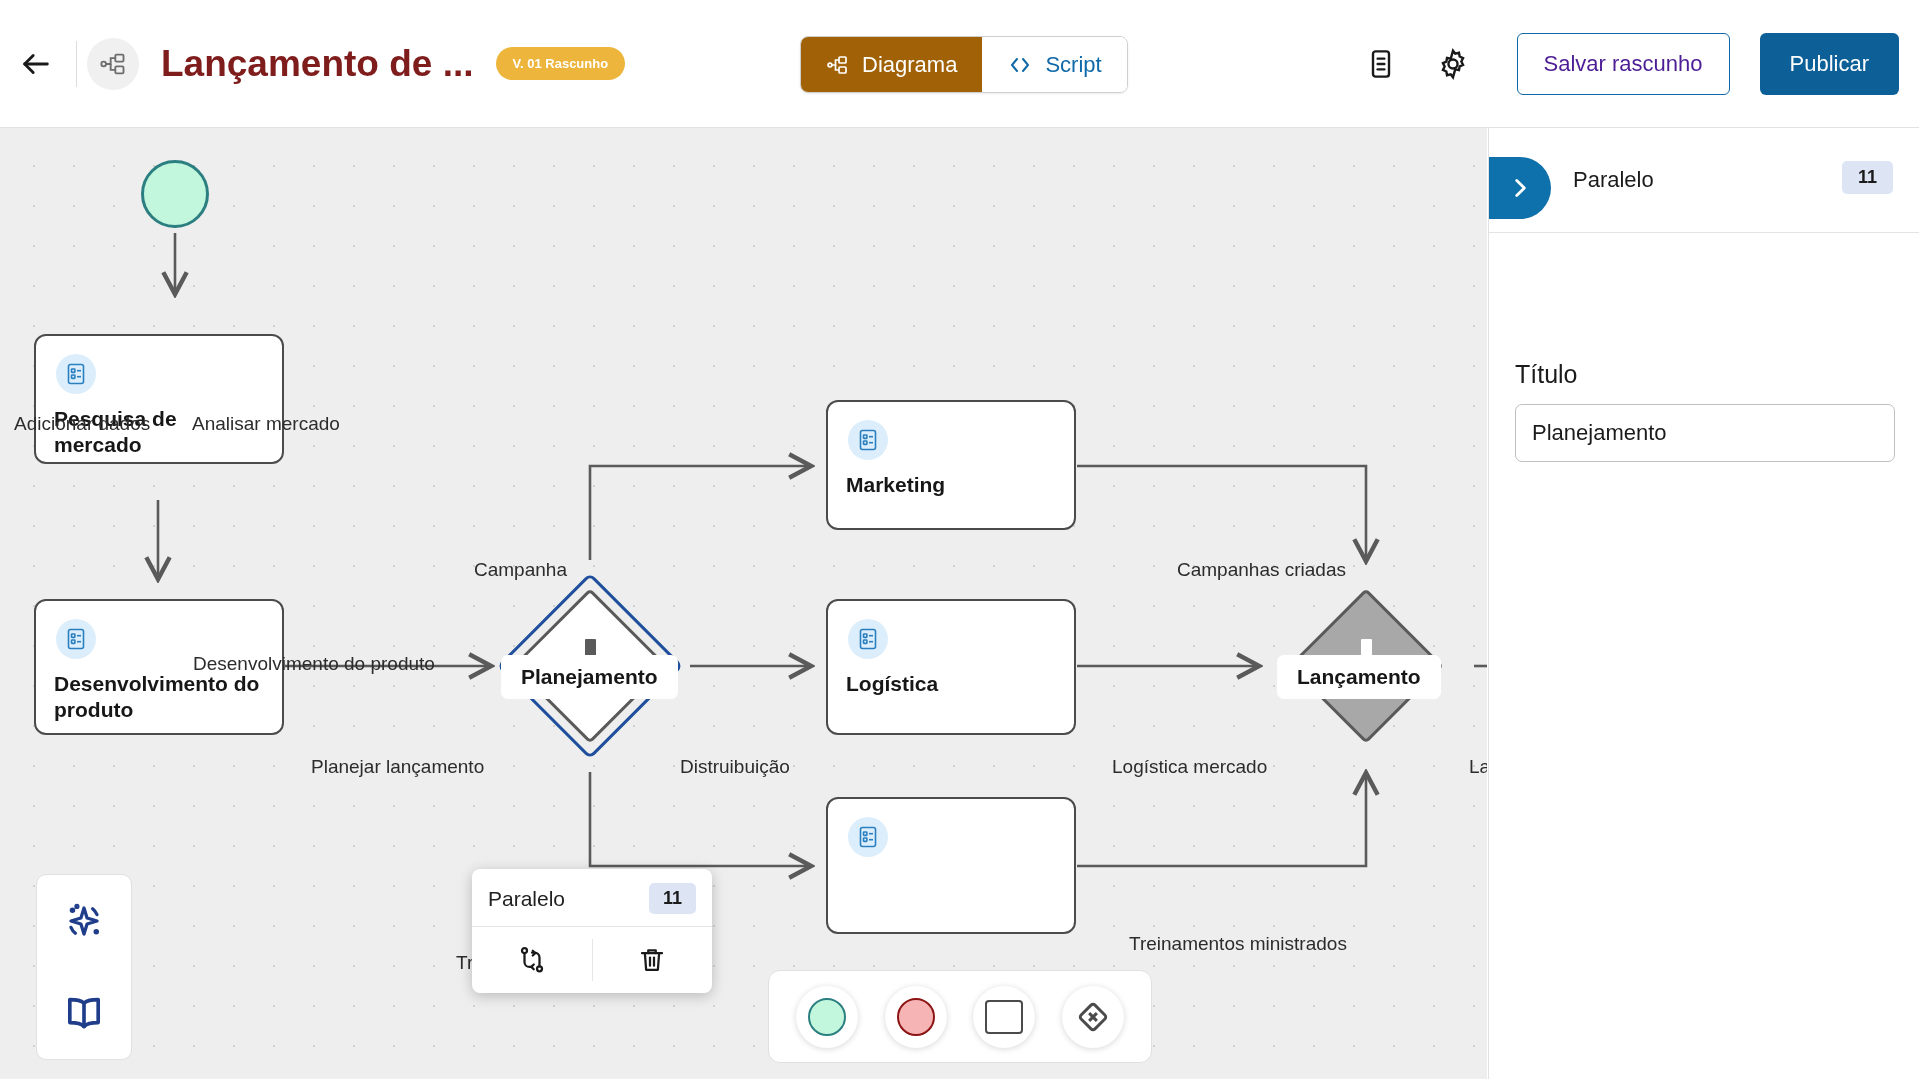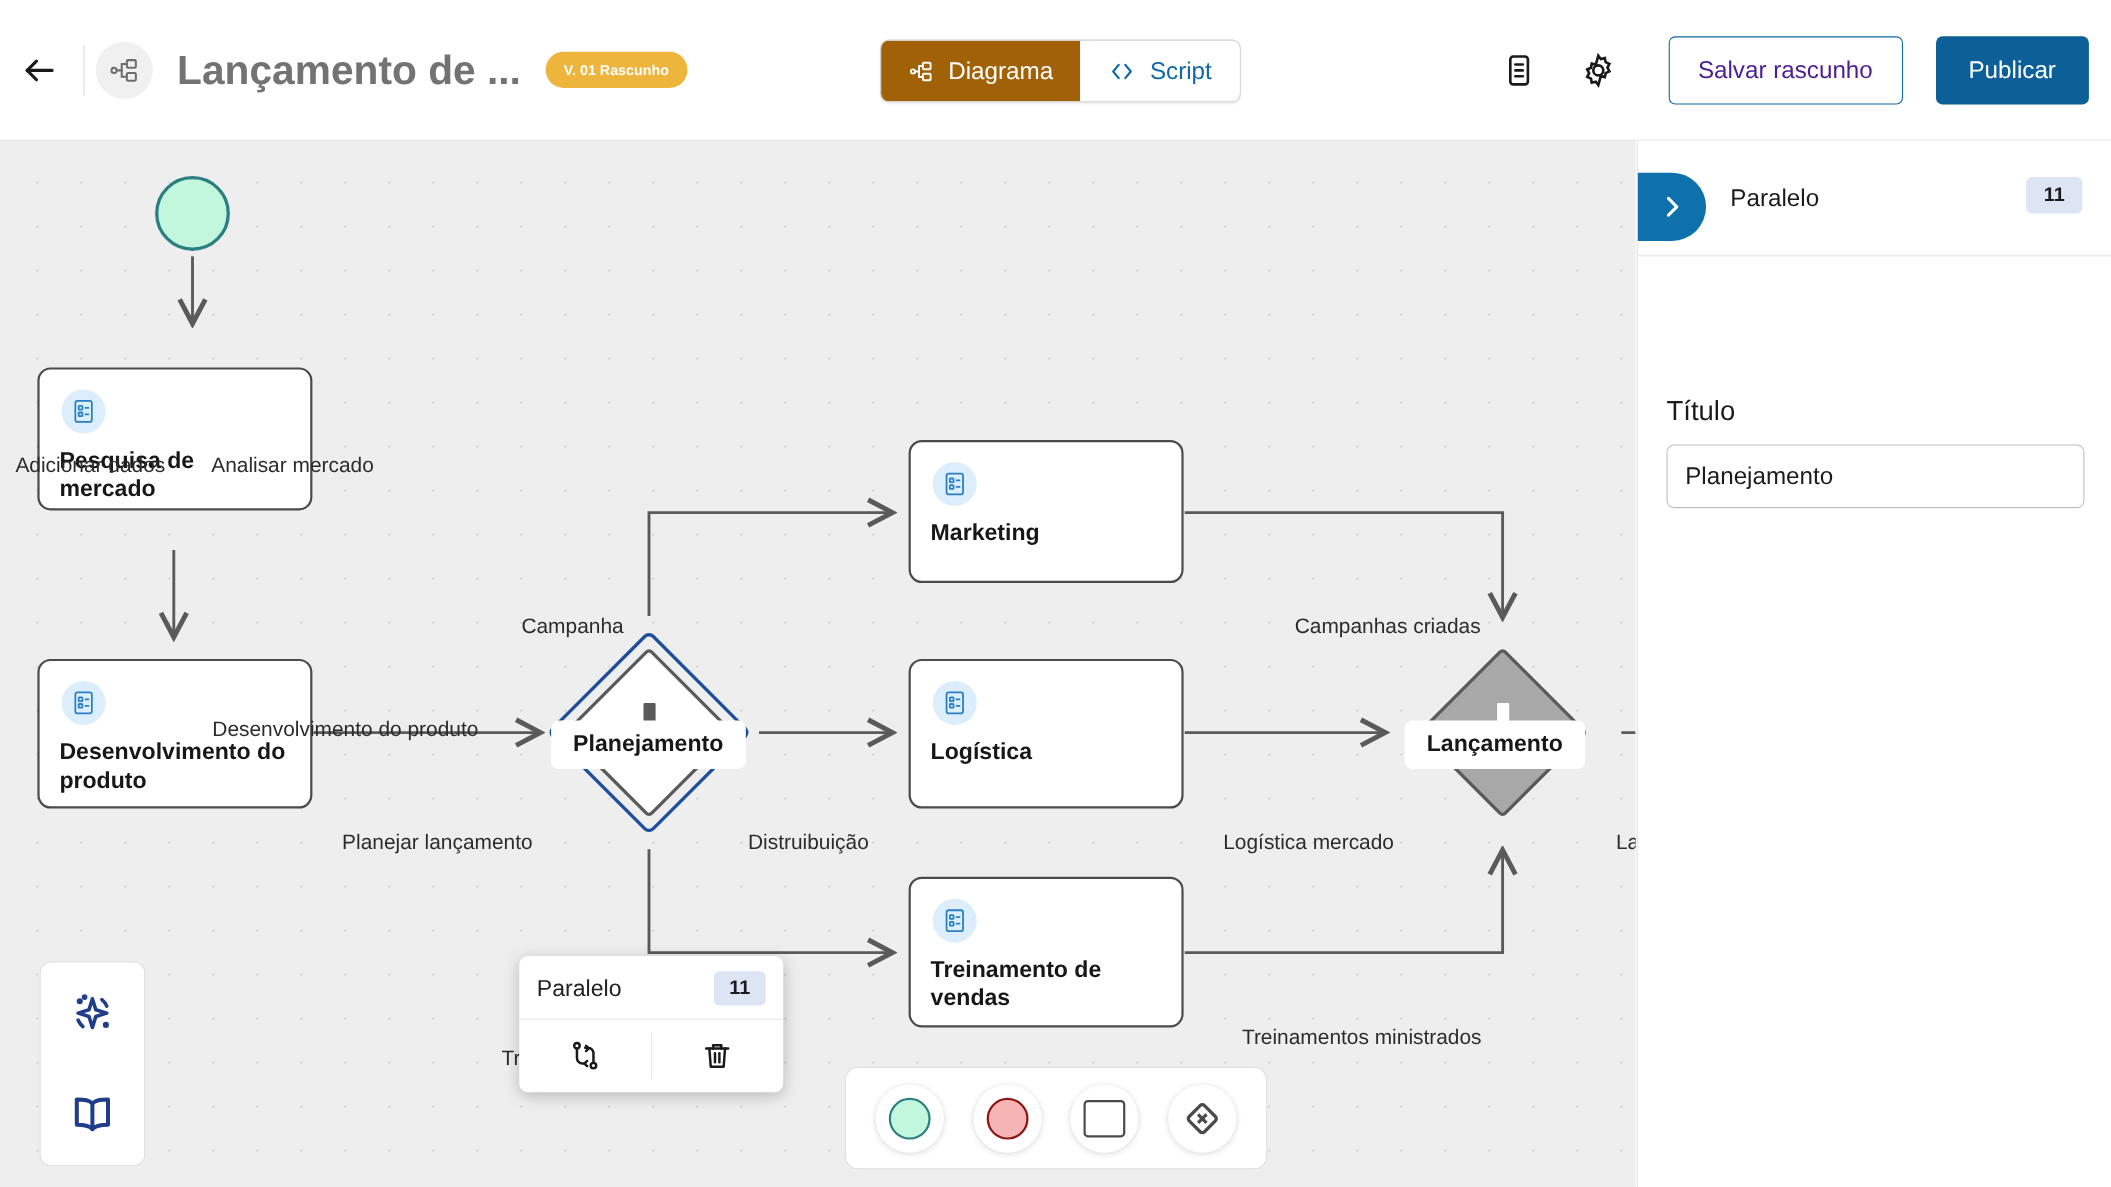--- a/index.html
+++ b/index.html
@@ -26,21 +26,21 @@
   .hdr-divider {
     width: 1px; height: 46px; background: #dcdcdc; margin: 0 10px;
   }
   .doc-avatar {
     width: 52px; height: 52px; border-radius: 50%;
     background: #f0f0f0;
     display: flex; align-items: center; justify-content: center;
     flex: 0 0 auto;
   }
   .doc-title {
-    font-size: 37px; font-weight: 700; color: #737373;
+    font-size: 37px; font-weight: 700; color: #7f1d1d;
     margin-left: 22px; white-space: nowrap;
   }
   .version-badge {
     margin-left: 22px;
     background: #edb53c; color: #ffffff;
     font-size: 13px; font-weight: 700;
     padding: 9px 17px; border-radius: 20px;
     white-space: nowrap;
     text-align: center;
   }
@@ -429,21 +429,20 @@
   <div class="task" style="left:826px; top:669px; width:250px; height:137px;">
     <div class="task-icon">
       <svg width="24" height="24" viewBox="0 0 24 24" fill="none" stroke="#2a7fc1" stroke-width="1.6">
         <rect x="4.5" y="2.5" width="15" height="19" rx="2"></rect>
         <rect x="7.5" y="7" width="3.4" height="3.4" rx=".6"></rect>
         <rect x="7.5" y="13" width="3.4" height="3.4" rx=".6"></rect>
         <path d="M13 8.7 h4"></path>
           <path d="M13 14.7 h4"></path>
       </svg>
     </div>
-    <div class="task-label">Treinamento de vendas</div>
   </div>
 
   <div class="gateway gw-white" style="left:535px; top:483px;">
     <div class="gw-sel-ring"></div>
     <div class="gw-inner"></div>
     <div class="gw-plus">
       <span class="plus-bar-h"></span>
         <span class="plus-bar-v"></span>
     </div>
   </div>

